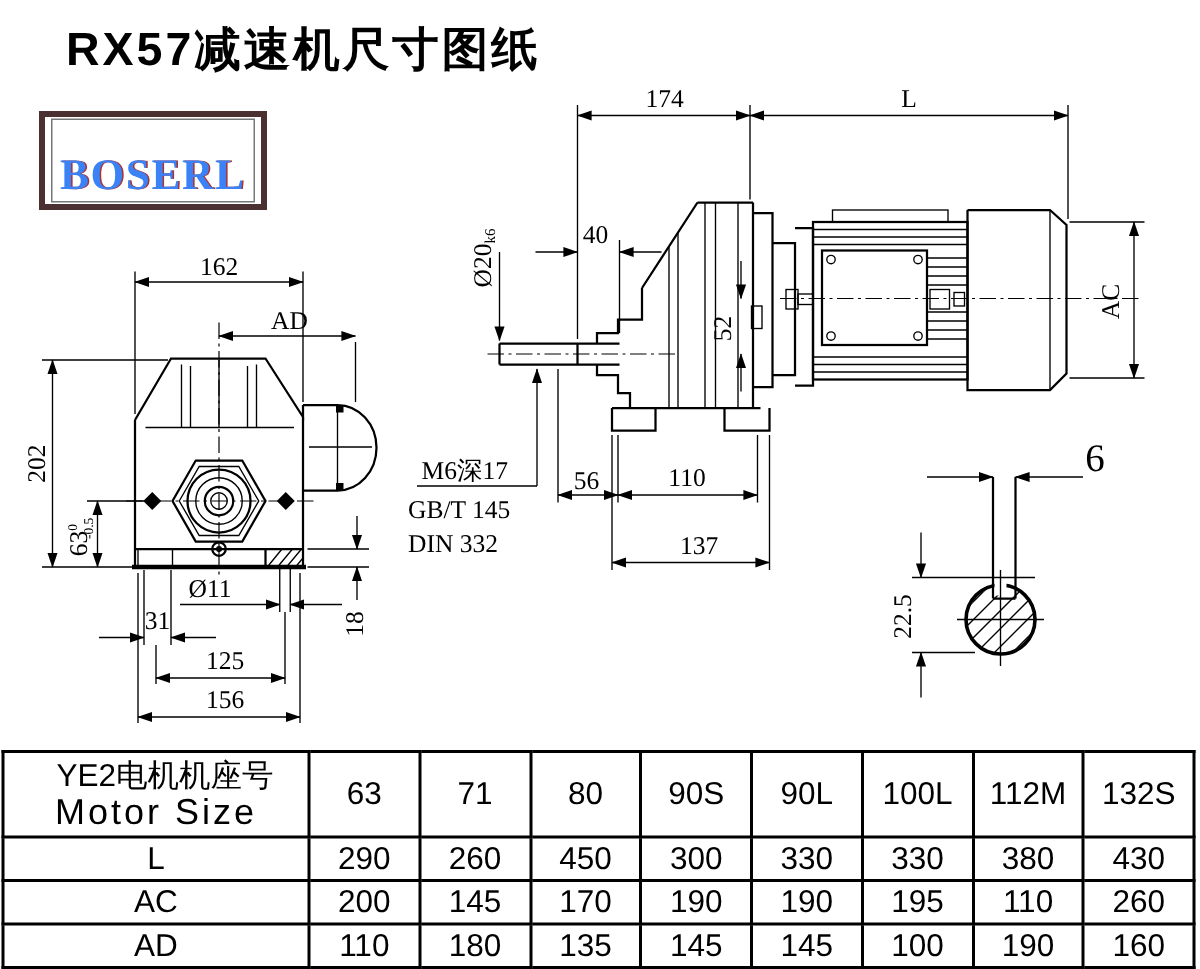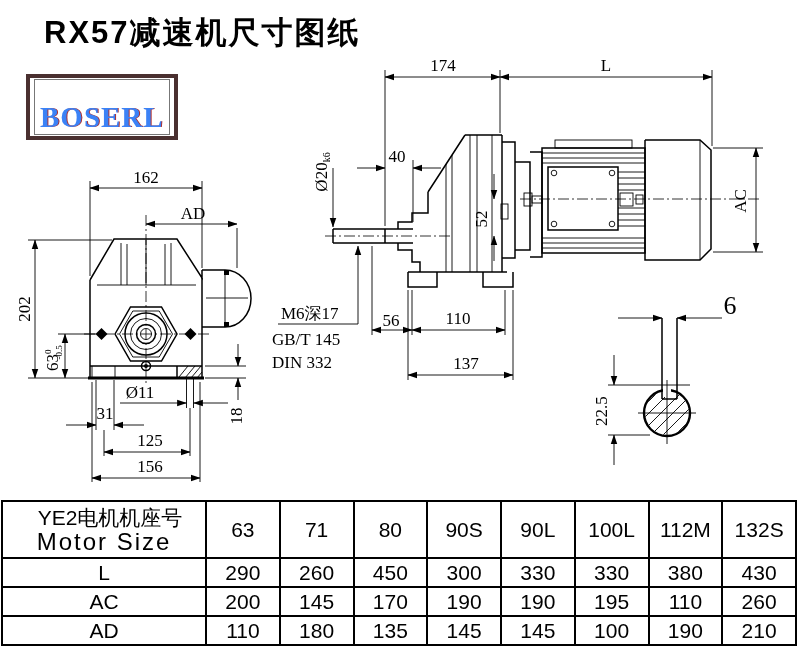--- a/index.html
+++ b/index.html
@@ -272,18 +272,18 @@
       </tr>
       <tr class="data">
         <td>AD</td>
         <td>110</td>
         <td>180</td>
         <td>135</td>
         <td>145</td>
         <td>145</td>
         <td>100</td>
         <td>190</td>
-        <td>210</td>
+        <td>160</td>
       </tr>
     </tbody>
   </table>
 
 </div>
 
 </body></html>

